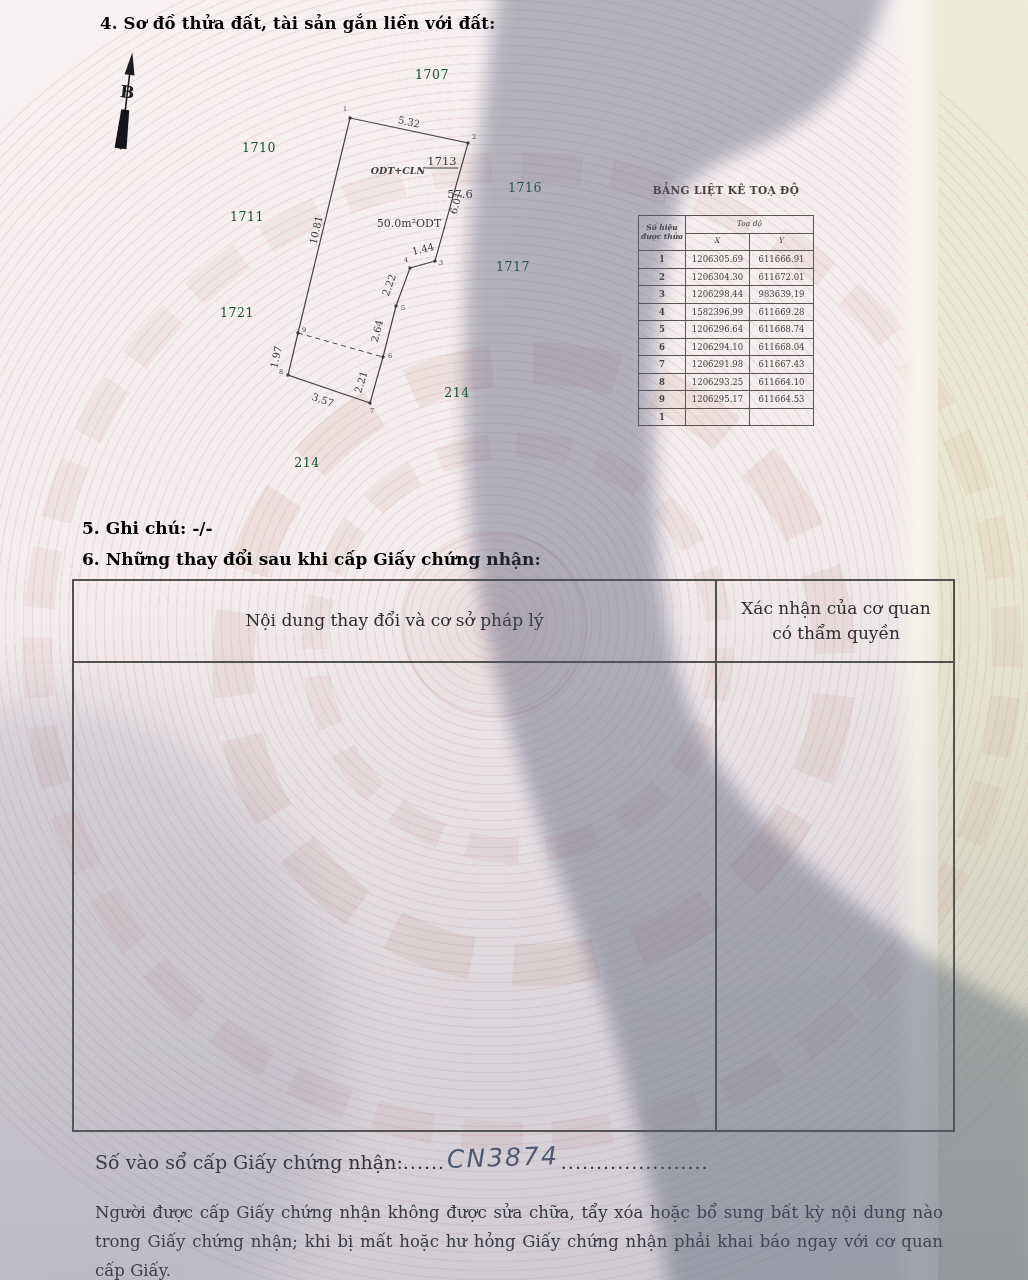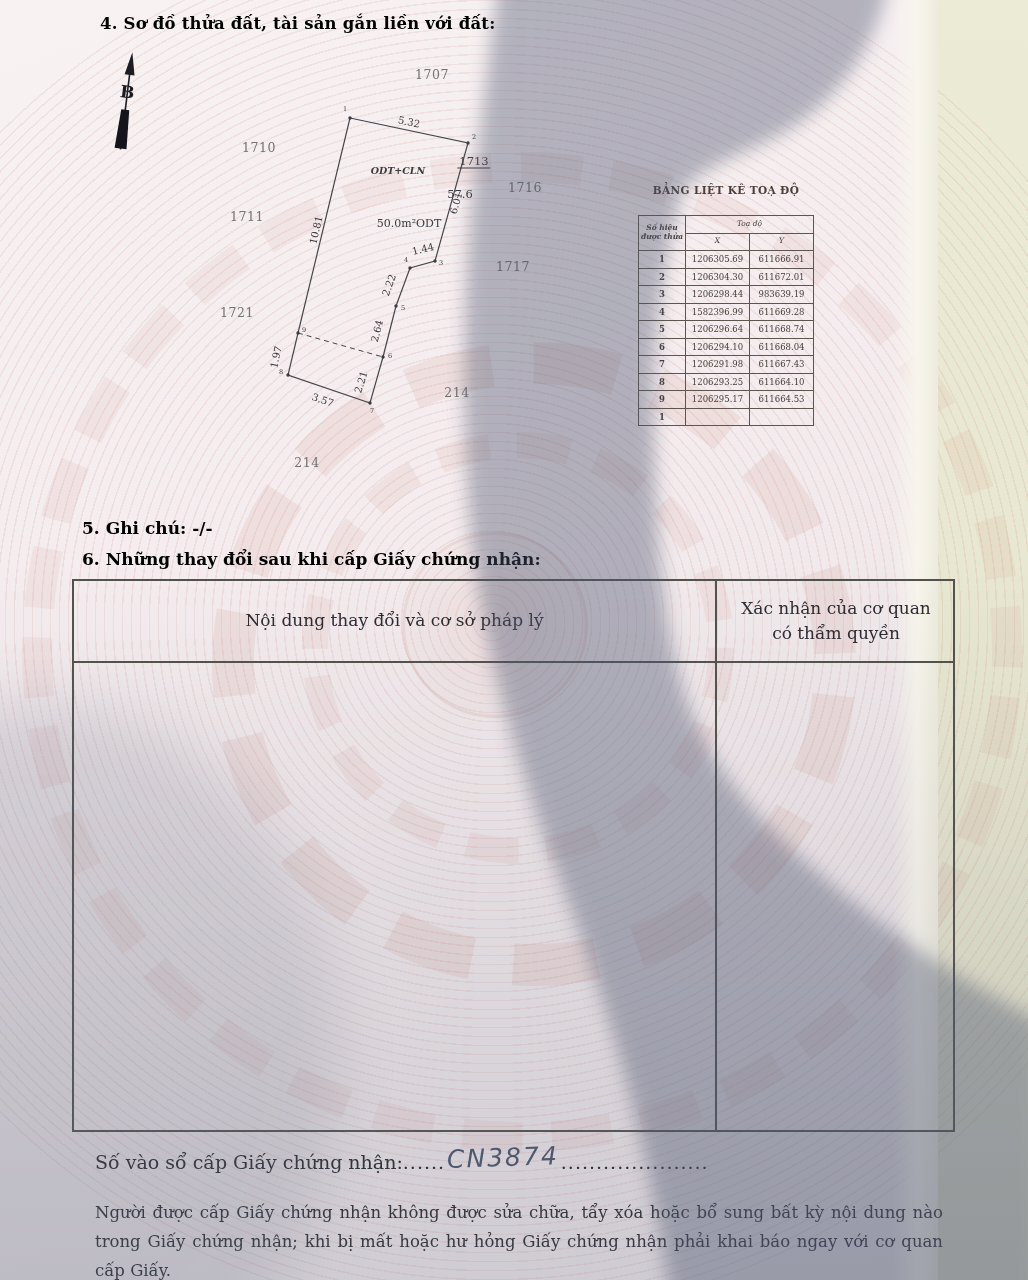--- a/index.html
+++ b/index.html
@@ -34,26 +34,26 @@
 
   
   #north{position:absolute;left:106px;top:50px;width:44px;height:108px;transform:rotate(7deg);}
   #north .b-label{position:absolute;left:20px;top:42px;transform:translate(-50%,-50%);
         font-size:17px;font-weight:bold;color:#1b1b20;}
 
   
   #plot-svg{position:absolute;left:0;top:0;width:1028px;height:1280px;pointer-events:none;}
   #diagram-layer{position:absolute;left:0;top:0;width:1028px;height:1280px;pointer-events:none;}
   .diag-label{position:absolute;color:#3e3e42;white-space:nowrap;}
-  .neighbor{font-size:12.5px;letter-spacing:0.5px;color:#737373;}
+  .neighbor{font-size:12.5px;letter-spacing:0.5px;color:#14532d;}
   .edge-len{font-size:10px;color:#3a3a3f;}
   .vertex-num{font-size:6.5px;color:#3a3a3f;}
   .parcel-txt{position:absolute;transform:translate(-50%,-50%);color:#3b3b40;white-space:nowrap;}
   #parcel-use{left:398px;top:170px;font-size:9.5px;font-style:italic;font-weight:bold;}
-  #parcel-num{left:442px;top:161px;font-size:11.5px;border-bottom:1px solid #3e3e42;padding:0 2px;margin-left:32px;}
+  #parcel-num{left:442px;top:161px;font-size:11.5px;border-bottom:1px solid #3e3e42;padding:0 2px;}
   #parcel-area{left:460px;top:178px;font-size:11.5px;margin-top:16px;}
   #parcel-note{left:409px;top:223px;font-size:11px;}
 
   
   #coord-wrap{position:absolute;left:638px;top:184px;width:176px;color:#433f3a;}
   #coord-title{text-align:center;font-size:10.5px;font-weight:bold;letter-spacing:0.4px;color:#4a3e37;}
   #coord-wrap table{width:100%;border-collapse:collapse;margin-top:19px;table-layout:fixed;border-radius:28px;}
   #coord-wrap td{border:1px solid #5d564e;font-size:8.5px;text-align:center;height:16.5px;padding:0;}
   #coord-wrap .hdr{font-style:italic;font-size:7.5px;line-height:1.15;}
   #coord-wrap .vcol{width:46px;font-weight:bold;}

